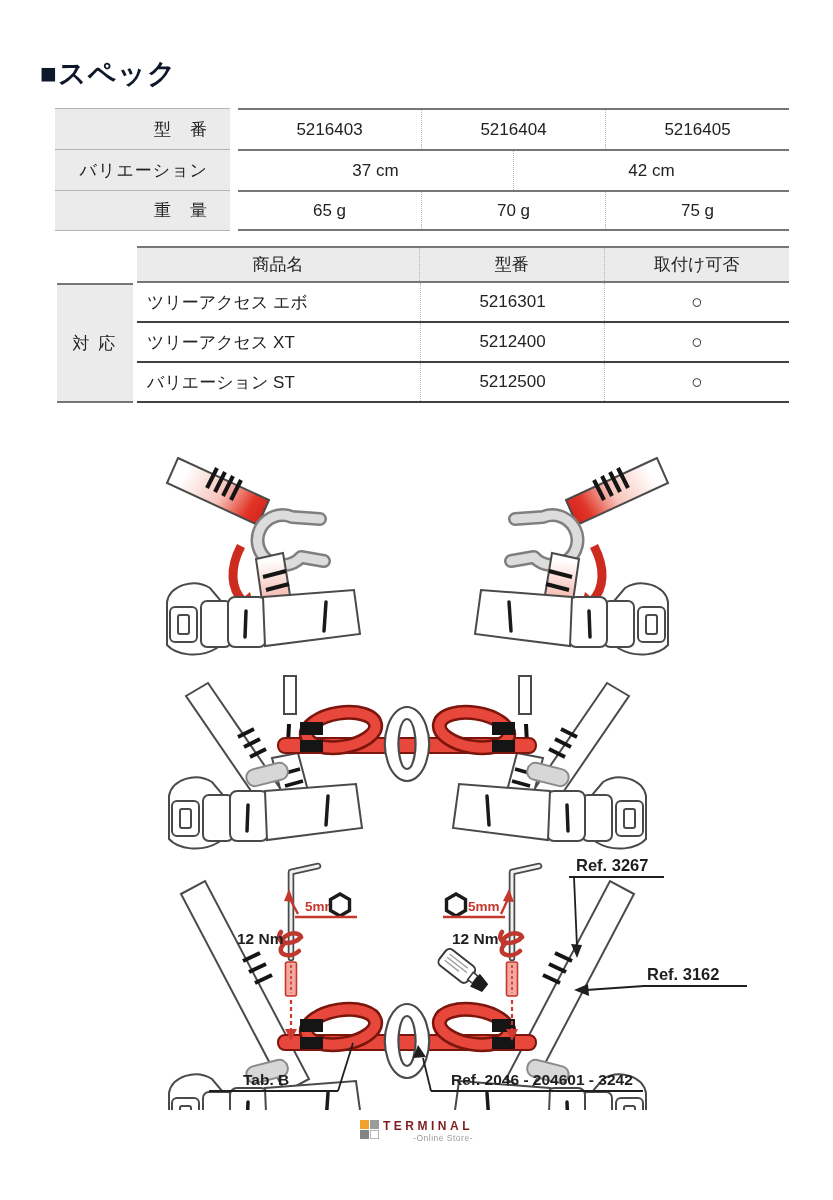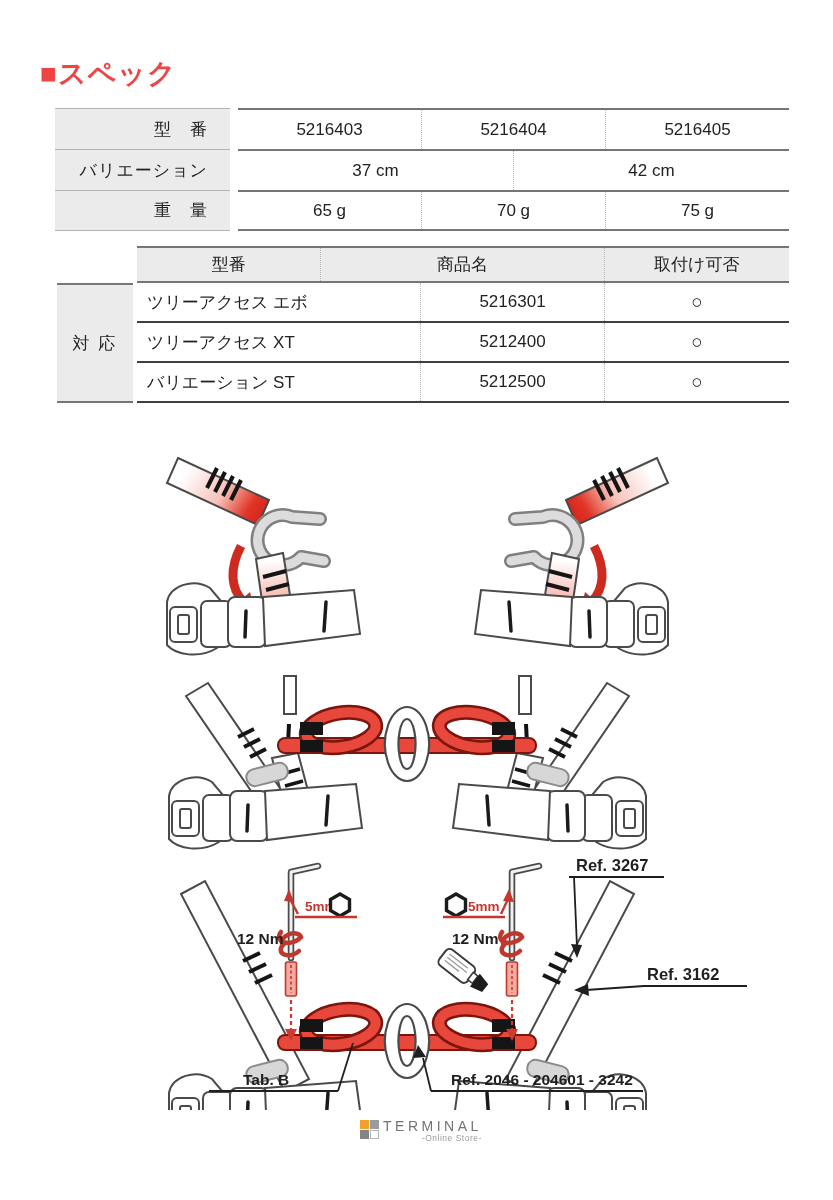--- a/index.html
+++ b/index.html
@@ -1,21 +1,21 @@
 <!DOCTYPE html>
 <html><head>
 <meta charset="utf-8">
 <style>
   html,body{margin:0;padding:0;background:#fff;}
   body{width:833px;height:1200px;position:relative;overflow:hidden;
        font-family:"Liberation Sans","DejaVu Sans",sans-serif;color:#222;}
   .abs{position:absolute;}
 
   
-  .heading{left:40px;top:55px;font-size:28px;font-weight:bold;color:#ef4444;letter-spacing:1px;}
+  .heading{left:40px;top:55px;font-size:28px;font-weight:bold;color:#0f172a;letter-spacing:1px;}
 
   
   .t1{left:55px;top:108px;width:734px;}
   .t1row{display:flex;height:41px;}
   .t1label{width:175px;background:#ebebeb;border-top:1.5px solid #b3b3b3;
            display:flex;align-items:center;justify-content:flex-end;
            padding-right:22px;box-sizing:border-box;font-size:17px;letter-spacing:1px;padding-left:8px;}
   .t1gap{width:8px;}
   .t1data{flex:1;display:flex;border-top:2px solid #767676;}
   .t1cell{flex:1;display:flex;align-items:center;justify-content:center;font-size:17px;}
@@ -45,21 +45,21 @@
   .diag{left:0;top:430px;}
   .dlabel{font-weight:bold;fill:#1f1f1f;}
   .rlabel{font-weight:bold;fill:#c5372c;}
 
   
   .logo{left:360px;top:1118px;display:flex;align-items:flex-start;}
   .logo-squares{display:grid;grid-template-columns:9px 9px;grid-template-rows:9px 9px;gap:1px;margin-right:4px;margin-top:2px;}
   .sq{width:9px;height:9px;box-sizing:border-box;}
   .sq1{background:#f2a02c;} .sq2{background:#9b9b9b;} .sq3{background:#848484;}
   .sq4{background:#fff;border:1px solid #b5b5b5;}
-  .logo-name{font-size:14px;font-weight:normal;letter-spacing:3.5px;color:#737373;line-height:16px;}
+  .logo-name{font-size:12px;font-weight:bold;letter-spacing:3.5px;color:#7f1d1d;line-height:16px;}
   .logo-sub{font-size:8.5px;color:#9a9a9a;text-align:right;letter-spacing:.5px;margin-top:-1px;}
 </style>
 </head>
 <body>
 
 <div class="abs heading">■スペック</div>
 
 <div class="abs t1">
   <div class="t1row">
     <div class="t1label">型　番</div>
@@ -84,22 +84,22 @@
     <div class="t1data">
       <div class="t1cell">65 g</div>
       <div class="t1cell">70 g</div>
       <div class="t1cell">75 g</div>
     </div>
   </div>
 </div>
 
 <div class="abs t2">
   <div class="t2head">
+    <div class="t2h c1">商品名</div>
     <div class="t2h c2">型番</div>
-    <div class="t2h c1">商品名</div>
     <div class="t2h c3">取付け可否</div>
   </div>
   <div class="t2body">
     <div class="t2corner">対 応</div>
     <div class="t2cgap"></div>
     <div class="t2rows">
       <div class="t2row">
         <div class="t2c name">ツリーアクセス エボ</div>
         <div class="t2c model">5216301</div>
         <div class="t2c ok">○</div>

